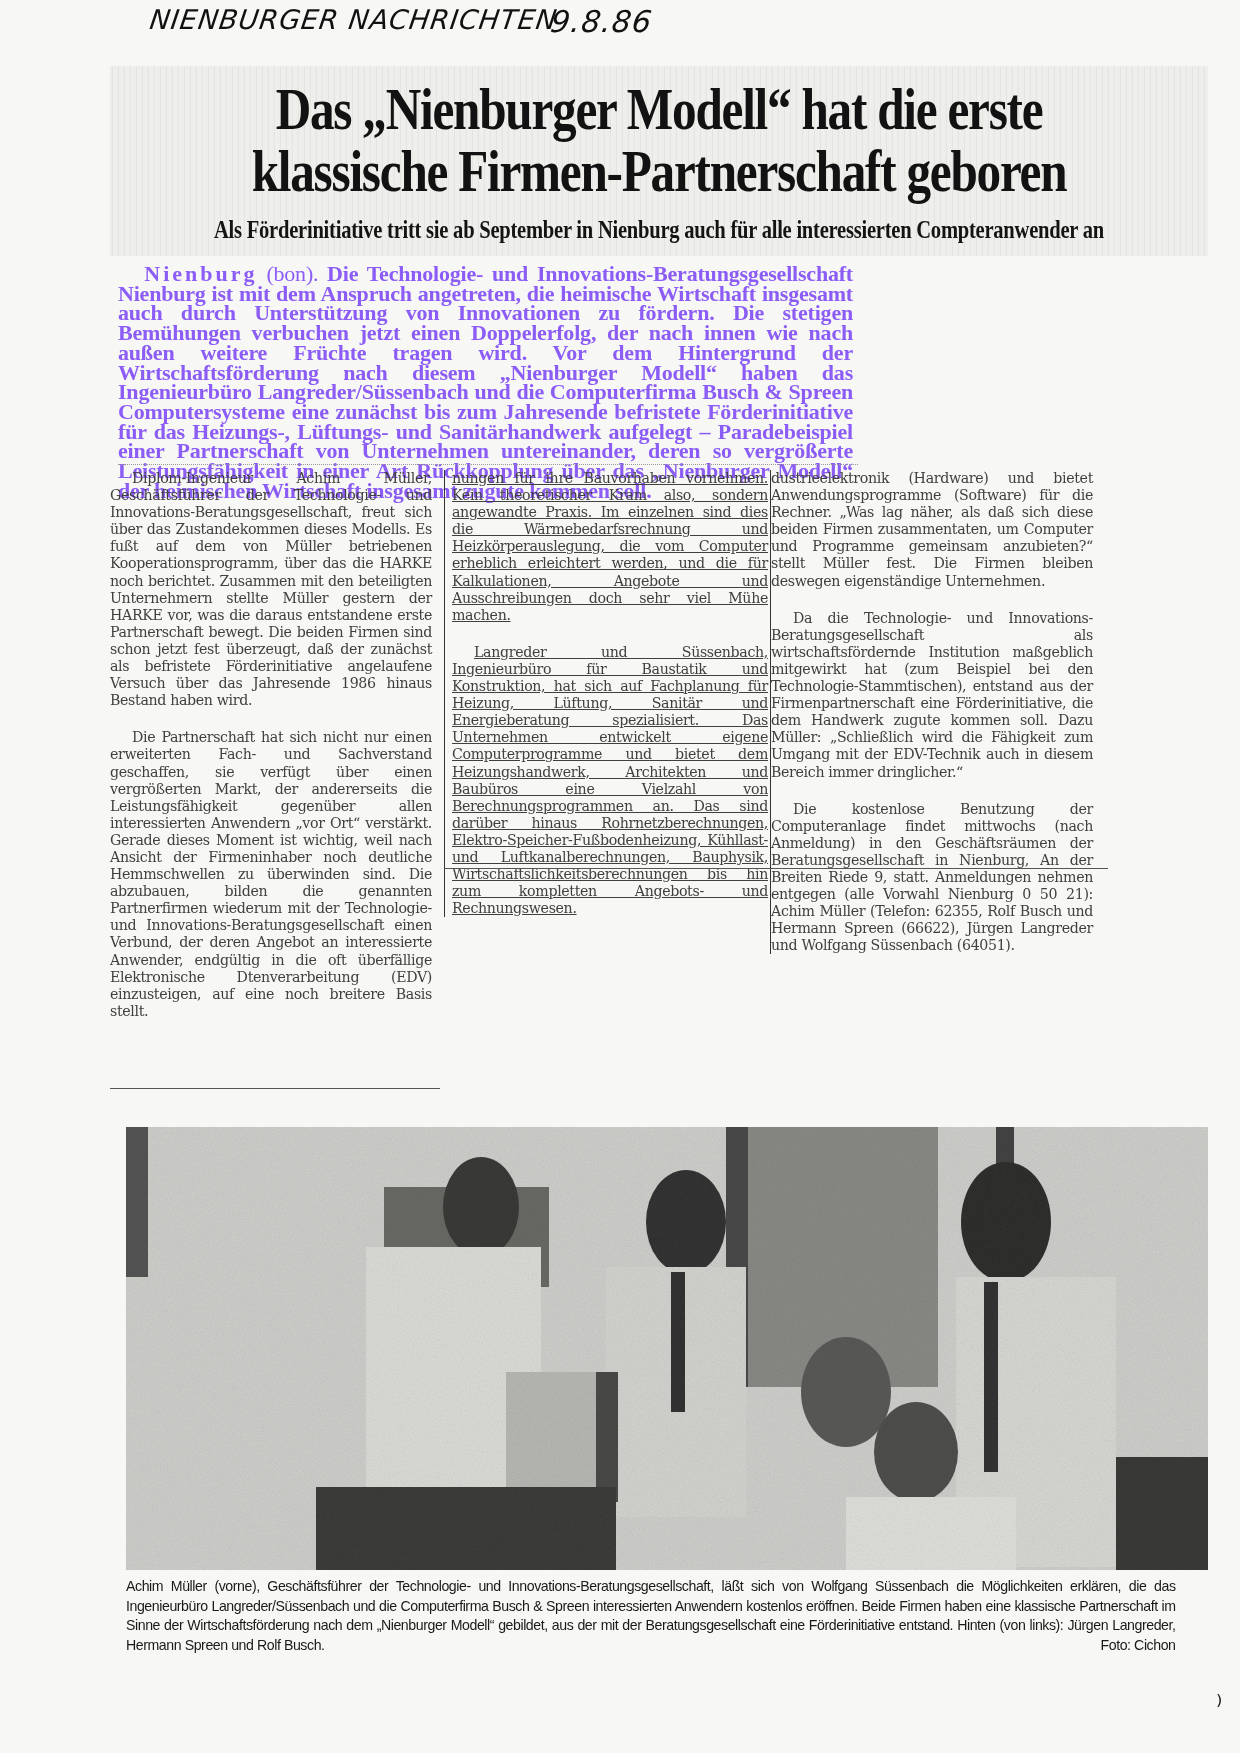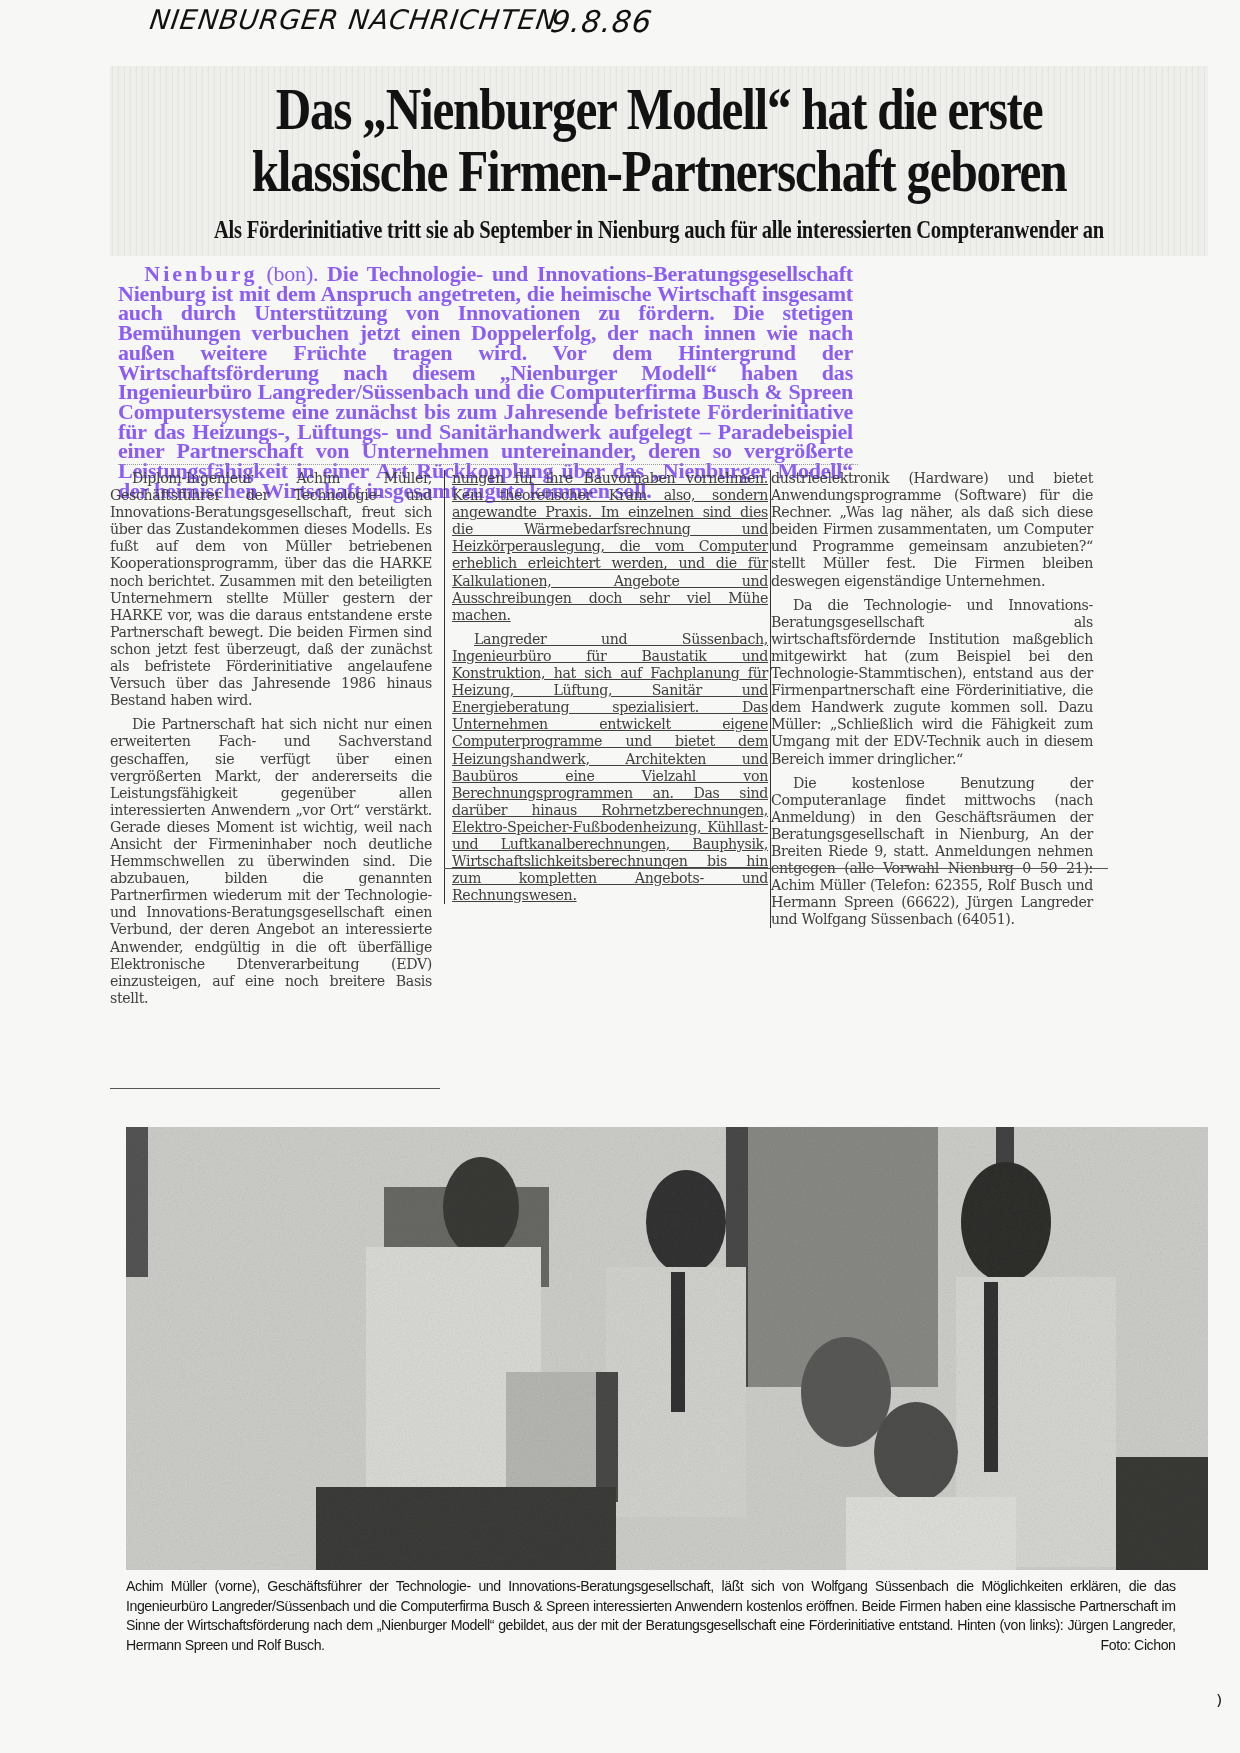--- a/index.html
+++ b/index.html
@@ -10,21 +10,21 @@
   .clip{position:absolute;left:110px;top:66px;width:1098px;height:1050px;}
   .clip-bg{position:absolute;left:0;top:0;width:100%;height:190px;background:repeating-linear-gradient(90deg,#e9e9e6 0 2px,#dcdcd8 2px 3px,#ebebe8 3px 6px);opacity:.7;}
   .headline{position:absolute;left:0;top:12px;width:1098px;text-align:center;font-family:"Liberation Serif",serif;font-weight:bold;font-size:60px;line-height:62px;letter-spacing:-1.5px;transform:scaleX(.82);transform-origin:center top;color:#121212;}
   .subhead{position:absolute;left:-30px;top:150px;width:1158px;text-align:center;font-family:"Liberation Serif",serif;font-weight:bold;font-size:24.5px;letter-spacing:-.3px;transform:scaleX(.84);transform-origin:center top;color:#141414;}
   .lead{position:absolute;left:8px;top:198px;width:735px;font-family:"Liberation Serif",serif;font-weight:bold;font-size:22px;line-height:19.7px;text-align:justify;hyphens:manual;color:#8b5cf6;letter-spacing:-.2px;}
   .lead .dateline{letter-spacing:3px;}
   .lead .bon{font-weight:normal;}
   .lead-rule{position:absolute;left:8px;top:398px;width:740px;border-top:1px dotted #999;}
   .col{position:absolute;font-family:"DejaVu Serif",serif;font-size:14.2px;line-height:17.1px;text-align:justify;color:#404040;letter-spacing:-.35px;}
   .col p{margin:0;text-indent:22px;}
-  .col p + p{margin-top:7px;}
+  .col p + p{margin-top:20px;}
   .col p.cont{text-indent:0;}
   #col1{left:0;top:404px;width:322px;}
   #col2{left:334px;top:404px;width:316px;border-left:1.5px solid #333;padding-left:7px;text-decoration:underline;}
   #col3{left:660px;top:404px;width:322px;border-left:1.5px solid #333;}
   .rule-bottom{position:absolute;border-top:1.5px solid #555;}
   .photo{position:absolute;left:126px;top:1127px;width:1082px;height:443px;background:#c9c9c6;overflow:hidden;}
   .photo svg{display:block;width:100%;height:100%;}
   .caption{position:absolute;left:126px;top:1577px;width:1082px;font-family:"Liberation Sans","DejaVu Sans",sans-serif;font-size:14.6px;line-height:19.5px;text-align:justify;color:#1a1a1a;letter-spacing:-.45px;transform:scaleX(.97);transform-origin:left top;}
   .caption .credit{float:right;}
   .corner-mark{position:absolute;left:1216px;top:1690px;font-size:26px;color:#222;font-family:"DejaVu Sans",sans-serif;}

